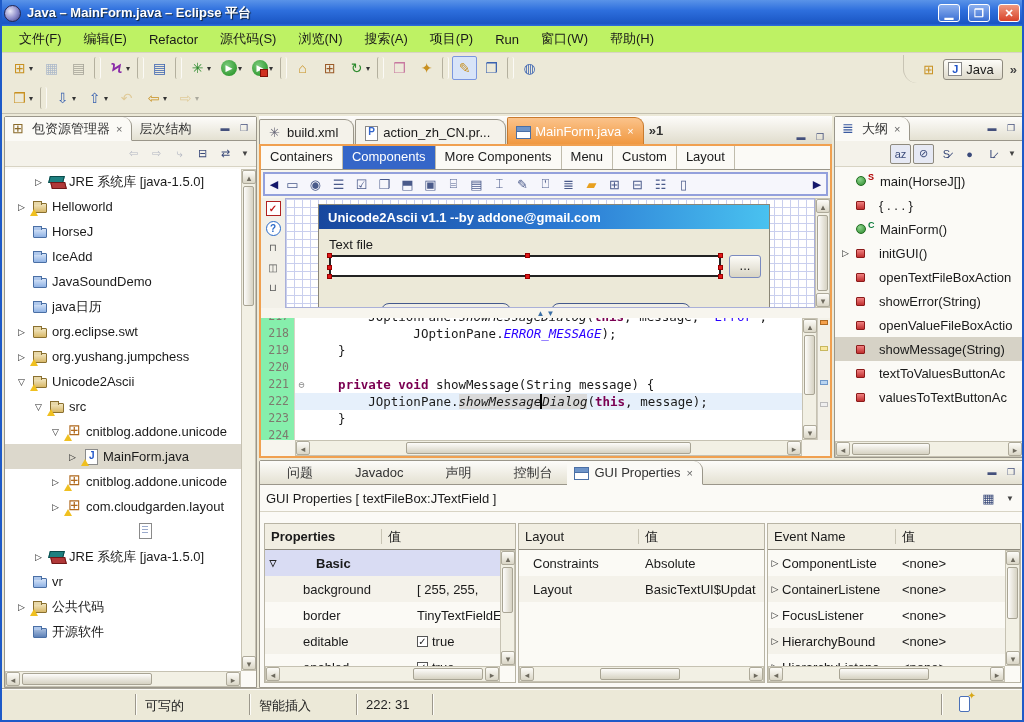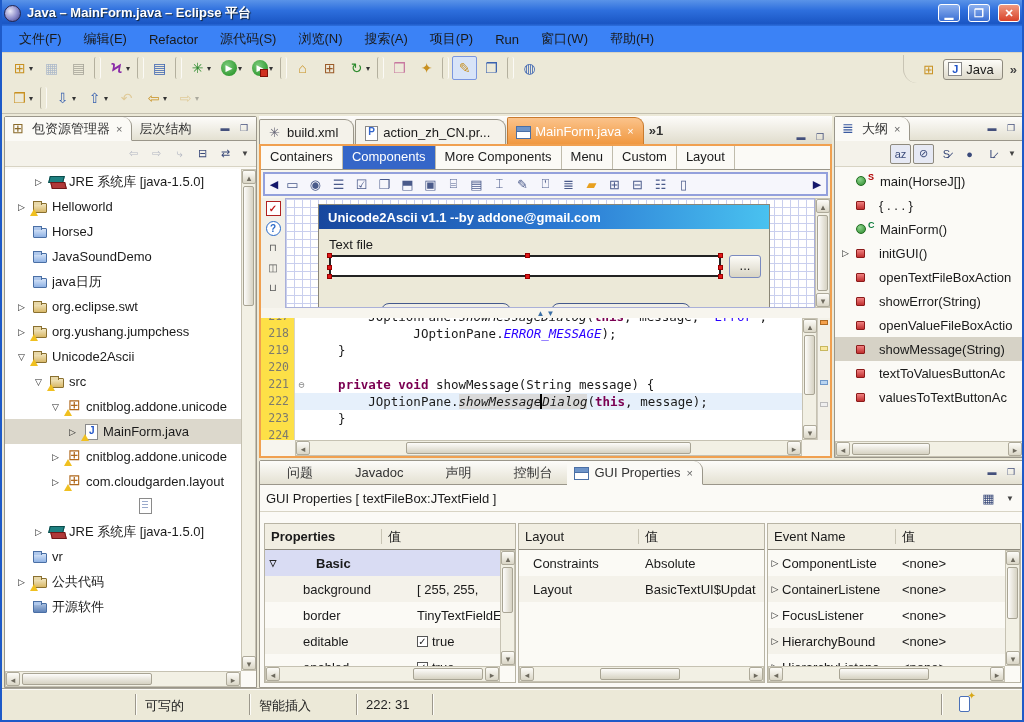--- a/index.html
+++ b/index.html
@@ -13,21 +13,21 @@
     display:flex;align-items:center;gap:6px;padding:0 4px;color:#fff;font-weight:bold;}
   .app-icon{width:17px;height:17px;border-radius:50%;flex:none;
     background:radial-gradient(circle at 35% 35%,#E8E8F8,#8888C8 55%,#3A3A78);border:1px solid #26264E;}
   .tb-title{flex:1;text-shadow:1px 1px 1px #123;white-space:nowrap;overflow:hidden;}
   .winbtn{width:22px;height:18px;border:1px solid #fff;border-radius:3px;margin-left:2px;
     background:linear-gradient(#8CB0EE,#3B6FD4);color:#fff;font-size:11px;line-height:16px;
     text-align:center;font-weight:bold;}
   .winbtn.close{background:linear-gradient(#F09A80,#D8432A);}
   
   .menubar{position:absolute;left:0;top:26px;width:1020px;height:27px;display:flex;align-items:center;
-    padding-left:6px;background:#3b82f6;border-bottom:1px solid #D8D4C4;}
+    padding-left:6px;background:#bef264;border-bottom:1px solid #D8D4C4;}
   .menu-item{padding:4px 11px;white-space:nowrap;}
   
   .toolbar{position:absolute;left:0;top:53px;width:1020px;height:61px;background:#ECE9D8;
     border-bottom:1px solid #C4C0B0;}
   .trow{display:flex;align-items:center;height:30px;padding-left:4px;}
   .tbtn{display:flex;align-items:center;height:24px;padding:0 3px;border:1px solid transparent;
     border-radius:2px;margin:0 1px;}
   .tbtn .g{font-size:14px;line-height:14px;width:17px;text-align:center;}
   .tbtn.dd::after{content:"▾";font-size:8px;color:#333;margin-left:1px;}
   .tbtn.dis{opacity:.35;}
@@ -157,21 +157,21 @@
     border-radius:3px;background:linear-gradient(#FDFCF8,#D8D4C4);text-align:center;line-height:20px;}
   .pv-btn{position:absolute;height:16px;bottom:-9px;border:1px solid #44598C;border-radius:8px;
     background:#F0EEE6;}
   .sash{position:absolute;left:0;right:0;top:162px;height:10px;display:flex;align-items:center;
     justify-content:center;gap:2px;color:#3A6EA5;font-size:8px;}
   
   .code{position:absolute;left:0;right:0;top:172px;bottom:16px;background:#fff;overflow:hidden;}
   .clines{position:absolute;left:0;top:-10px;right:28px;font-family:"DejaVu Sans Mono",monospace;font-size:12.5px;}
   .cline{display:flex;height:17px;line-height:17px;white-space:pre;}
   .lnum{width:34px;flex:none;text-align:right;padding-right:5px;color:#7D7A6E;
-    background:#fde047;border-right:1px solid #D8D4C4;font-size:11.5px;}
+    background:#86efac;border-right:1px solid #D8D4C4;font-size:11.5px;}
   .fold{width:13px;flex:none;color:#888;font-size:10px;text-align:center;}
   .fold.on::before{content:"⊖";}
   .ctext{flex:1;}
   .cline.cur .ctext,.cline.cur .fold{background:#E6F0FB;}
   .kw{color:#7B0052;font-weight:bold;}
   .str{color:#2A00FF;}
   .st{font-style:italic;}
   .occ{background:#DADADA;}
   .caret{border-left:2px solid #000;margin-left:-1px;}
   .ruler{position:absolute;right:0;top:0;bottom:0;width:13px;background:#F3F1E8;border-left:1px solid #D0CCC0;}
@@ -390,20 +390,25 @@
           </span>
           <span class="lbl">Helloworld</span>
         </div>
 
         <div class="trowi" style="padding-left: 10px;">
           <span class="arr n"></span>
           <span class="ico folder"></span>
           <span class="lbl">HorseJ</span>
         </div>
 
+        <div class="trowi" style="padding-left: 10px;">
+          <span class="arr n"></span>
+          <span class="ico folder"></span>
+          <span class="lbl">IceAdd</span>
+        </div>
 
         <div class="trowi" style="padding-left: 10px;">
           <span class="arr n"></span>
           <span class="ico folder"></span>
           <span class="lbl">JavaSoundDemo</span>
         </div>
 
         <div class="trowi" style="padding-left: 10px;">
           <span class="arr n"></span>
           <span class="ico folder"></span>

